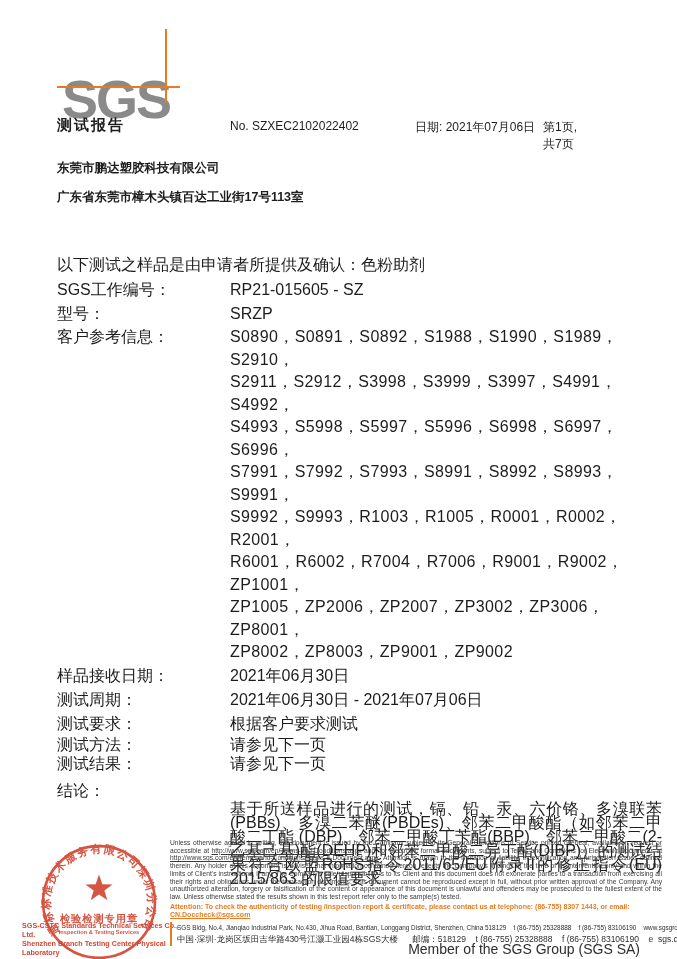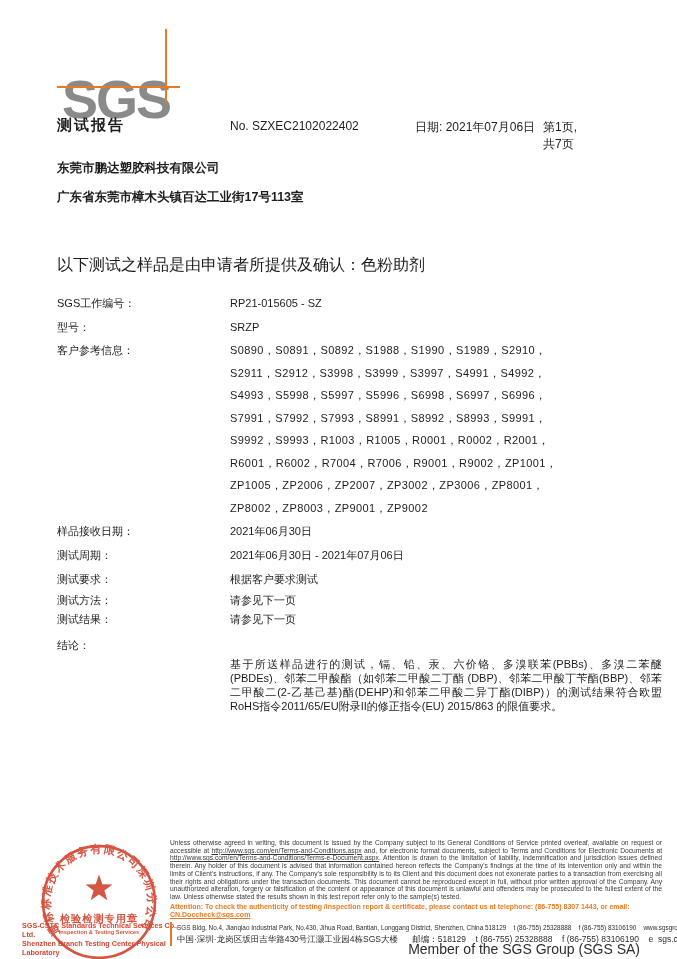--- a/index.html
+++ b/index.html
@@ -24,21 +24,21 @@
   .report-no   { position:absolute; left:230px; top:1px; }
   .report-date { position:absolute; left:415px; top:1px; }
   .page-ind    { position:absolute; left:543px; top:1px; }
 
   
   .applicant { position:absolute; left:57px; top:160px; font-weight:bold; font-size:12.5px; }
   .applicant div { margin-bottom:12px; }
 
   
   .statement { position:absolute; left:57px; top:255px; font-size:16px; }
-  .fieldgrid { position:absolute; left:57px; top:291px; width:605px; font-size:11px; }
+  .fieldgrid { position:absolute; left:57px; top:278px; width:605px; font-size:16px; }
   .frow { display:flex; line-height:24px; }
   .frow .lbl { width:173px; flex:0 0 173px; }
   .frow .val { flex:1; }
   .clientref { display:flex; }
   .clientref .lbl { width:173px; flex:0 0 173px; line-height:22.5px; }
   .clientref .lines { flex:1; line-height:22.5px; letter-spacing:0.4px; }
   .frow.tight  { line-height:18px; }
   .frow.tight2 { line-height:20px; }
   .concl { display:flex; margin-top:8px; }
   .concl .lbl { width:173px; flex:0 0 173px; line-height:17.5px; }

